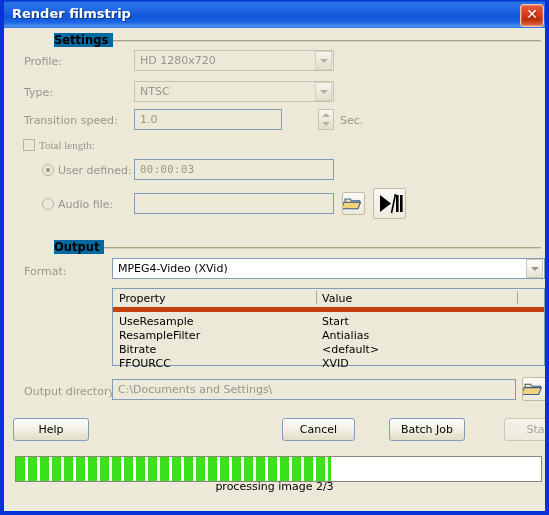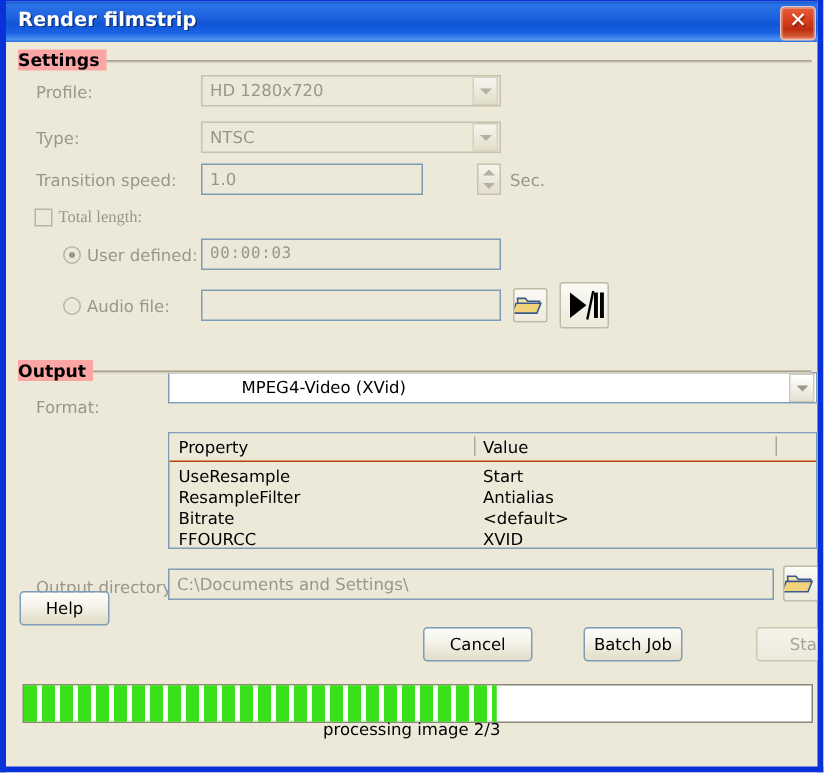--- a/index.html
+++ b/index.html
@@ -71,23 +71,24 @@
     line-height: 21px;
     text-shadow: 1px 1px 1px rgba(0,0,0,0.35);
   }
 
   
   .group-label {
     position: absolute;
     font-weight: bold;
     font-size: 11.5px;
     color: #000000;
-    background: #fca5a5;
+    background: #0369a1;
     padding-right: 5px;
     z-index: 2;
+    margin-left: 42px;
   }
   .group-rule {
     position: absolute;
     height: 1px;
     background: #d4d0c8;
     border-top: 1px solid #a9a488;
     z-index: 1;
   }
 
   
@@ -245,21 +246,21 @@
   
   #prop-table {
     position: absolute;
     box-sizing: border-box;
     background: #ece9d8;
     border: 1px solid #7f9db9;
   }
   #prop-head {
     position: relative;
     height: 18px;
-    border-bottom: 1px solid #c2410c;
+    border-bottom: 5px solid #c2410c;
     background: #ece9d8;
     text-decoration: underline;
   }
   #prop-head .th {
     position: absolute;
     top: 3px;
     font-size: 11px;
     color: #000000;
     white-space: nowrap;
   }
@@ -395,21 +396,21 @@
       <line x1="17.5" y1="24" x2="21.5" y2="5" stroke="#000000" stroke-width="1.6"></line>
       <rect x="22" y="6" width="2.6" height="17" fill="#000000"></rect>
       <rect x="26" y="6" width="2.6" height="17" fill="#000000"></rect>
     </svg>
   </div>
 
   <div class="group-label" style="left:8px; top:240px;">Output</div>
   <div class="group-rule" style="left:58px; top:247px; width:479px;"></div>
 
   <div class="lbl disabled" style="left:20px; top:265px;">Format:</div>
-  <div class="combo" style="left:108px; top:248px; width:433px;padding-left:43px;">
+  <div class="combo" style="left:108px; top:258px; width:433px;">
     <div class="combo-text">MPEG4-Video (XVid)</div>
     <div class="combo-arrow"></div>
   </div>
 
   <div id="prop-table" style="left:108px; top:288px; width:433px; height:78px;">
     <div id="prop-head">
       <div class="th" style="left:6px;">Property</div>
       <div class="divider" style="left:203px;"></div>
       <div class="th" style="left:209px;">Value</div>
       <div class="divider" style="left:404px;"></div>
@@ -436,23 +437,23 @@
 
   <div class="lbl disabled" style="left:20px; top:385px;">Output directory:</div>
   <div class="field disabled" style="left:108px; top:379px; width:404px;">C:\Documents and Settings\</div>
   <div class="icon-button" style="left:518px; top:377px; width:24px; height:24px;">
     <svg width="22" height="22" viewBox="0 0 16 16">
       <path d="M1.5 4.5 h4 l1.2 1.5 h6 v1.2 h-11 z" fill="#f7e4a8" stroke="#3b5a8f" stroke-width="0.8"></path>
       <path d="M0.8 7.0 h12.6 l-2.0 5.0 h-12.6 z" fill="#f3d37a" stroke="#3b5a8f" stroke-width="0.8"></path>
     </svg>
   </div>
 
-  <div class="push-button" style="left:9px; top:394px; width:60px;">Help</div>
+  <div class="push-button" style="left:9px; top:418px; width:76px;">Help</div>
   <div class="push-button" style="left:278px; top:418px; width:73px;">Cancel</div>
-  <div class="push-button" style="left:385px; top:418px; width:66px;">Batch Job</div>
+  <div class="push-button" style="left:385px; top:418px; width:76px;">Batch Job</div>
   <div class="push-button disabled" style="left:468px; top:418px; width:72px;margin-left:32px;">Start</div>
 
   <div id="progress-wrap" style="left:11px; top:456px; width:527px; height:26px;">
     <div id="progress-fill" style="width: 60%;"></div>
   </div>
   <div id="progress-status" style="left:0; top:480px;">processing image 2/3</div>
 
 </div>
 
 </body></html>

